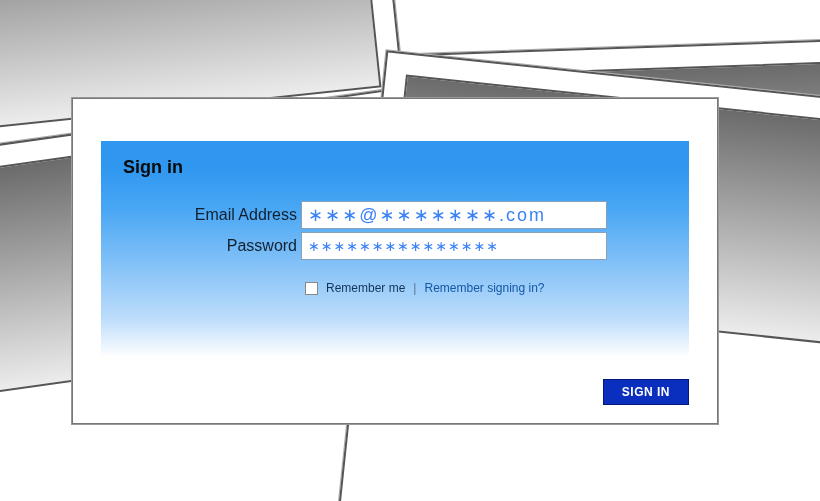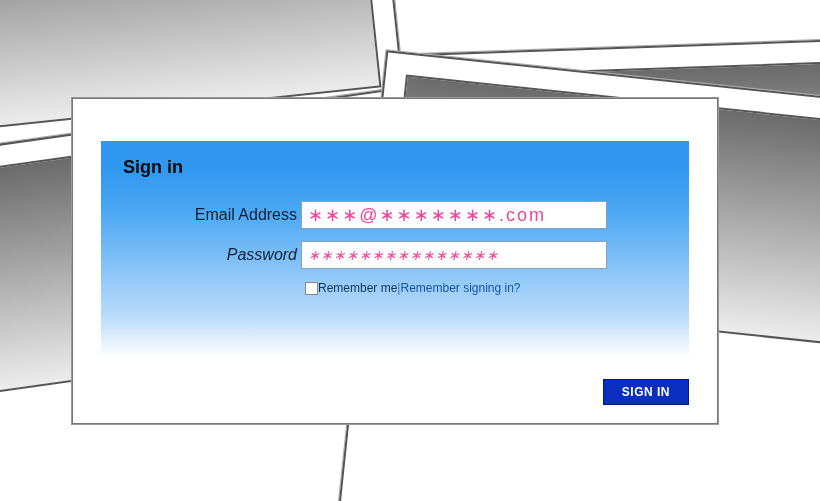--- a/index.html
+++ b/index.html
@@ -79,55 +79,56 @@
   }
 
   .row{
     position:absolute;
     left:0;
     right:0;
     display:flex;
     align-items:center;
   }
   .row.email{top:60px;}
-  .row.pwd  {top:100px;font-style:italic;}
+  .row.pwd  {top:91px;}
 
   .lbl{
     width:196px;
     text-align:right;
     font-size:16px;
     color:#102030;
     padding-right:4px;
   }
 
   .field{
     width:292px;
     height:26px;
     background:#fff;
     border:1px solid #88a0b8;
     font-size:18px;
-    color:#ec4899;
+    color:#3b82f6;
     padding:0 6px;
     line-height:26px;
     font-family:Arial,Helvetica,sans-serif;
     letter-spacing:2px;
     box-sizing:content-box;
   }
   .field.pwdval{
     letter-spacing:1px;
     font-size:14px;
     line-height:26px;
   }
 
   .opts{
     position:absolute;
     left:204px;
     top:140px;
     display:flex;
     align-items:center;
+    gap:8px;
     font-size:12px;
     color:#0d4a8c;
   }
   .opts .chk{
     width:11px;height:11px;
     background:#fff;
     border:1px solid #888;
   }
   .opts .rm{color:#10345a;}
   .opts .div{color:#5a7590;}

